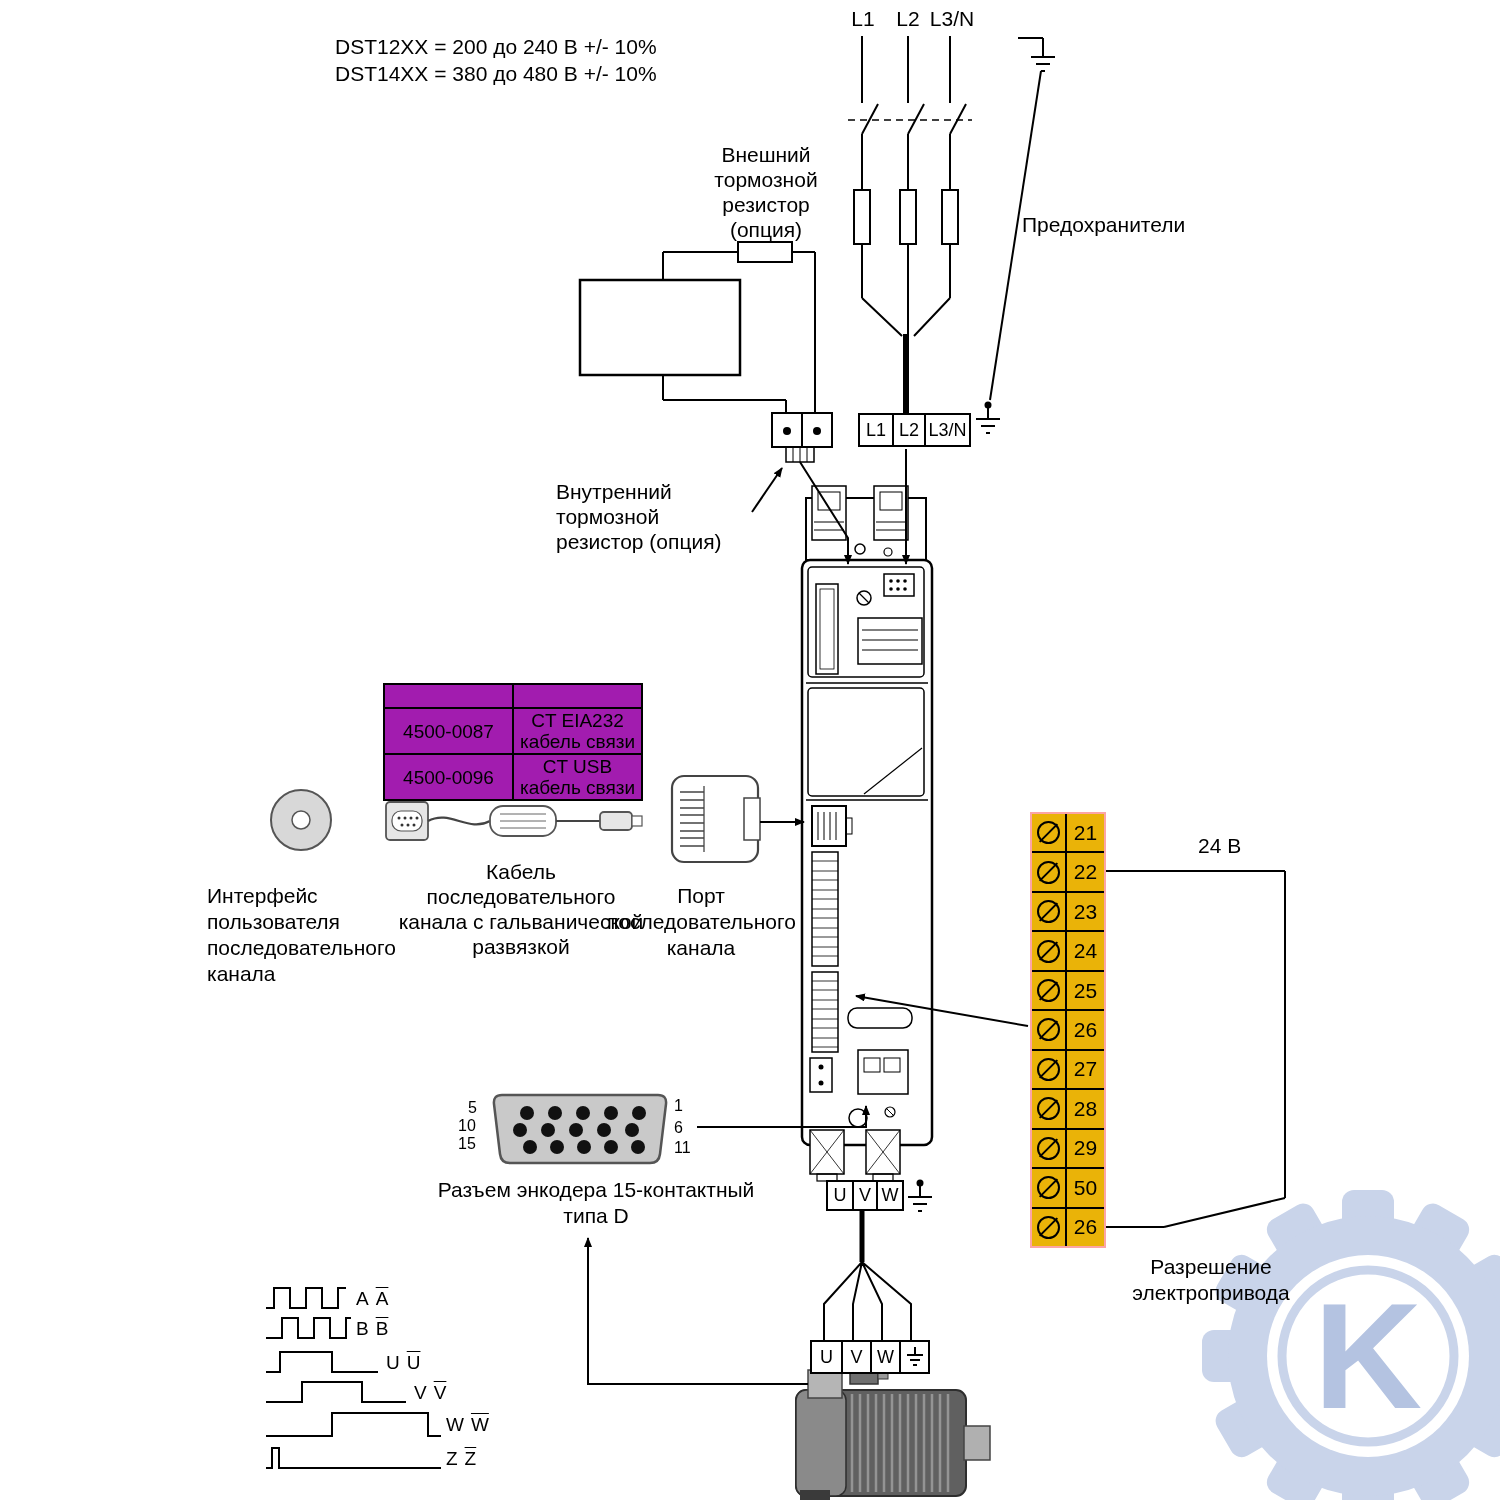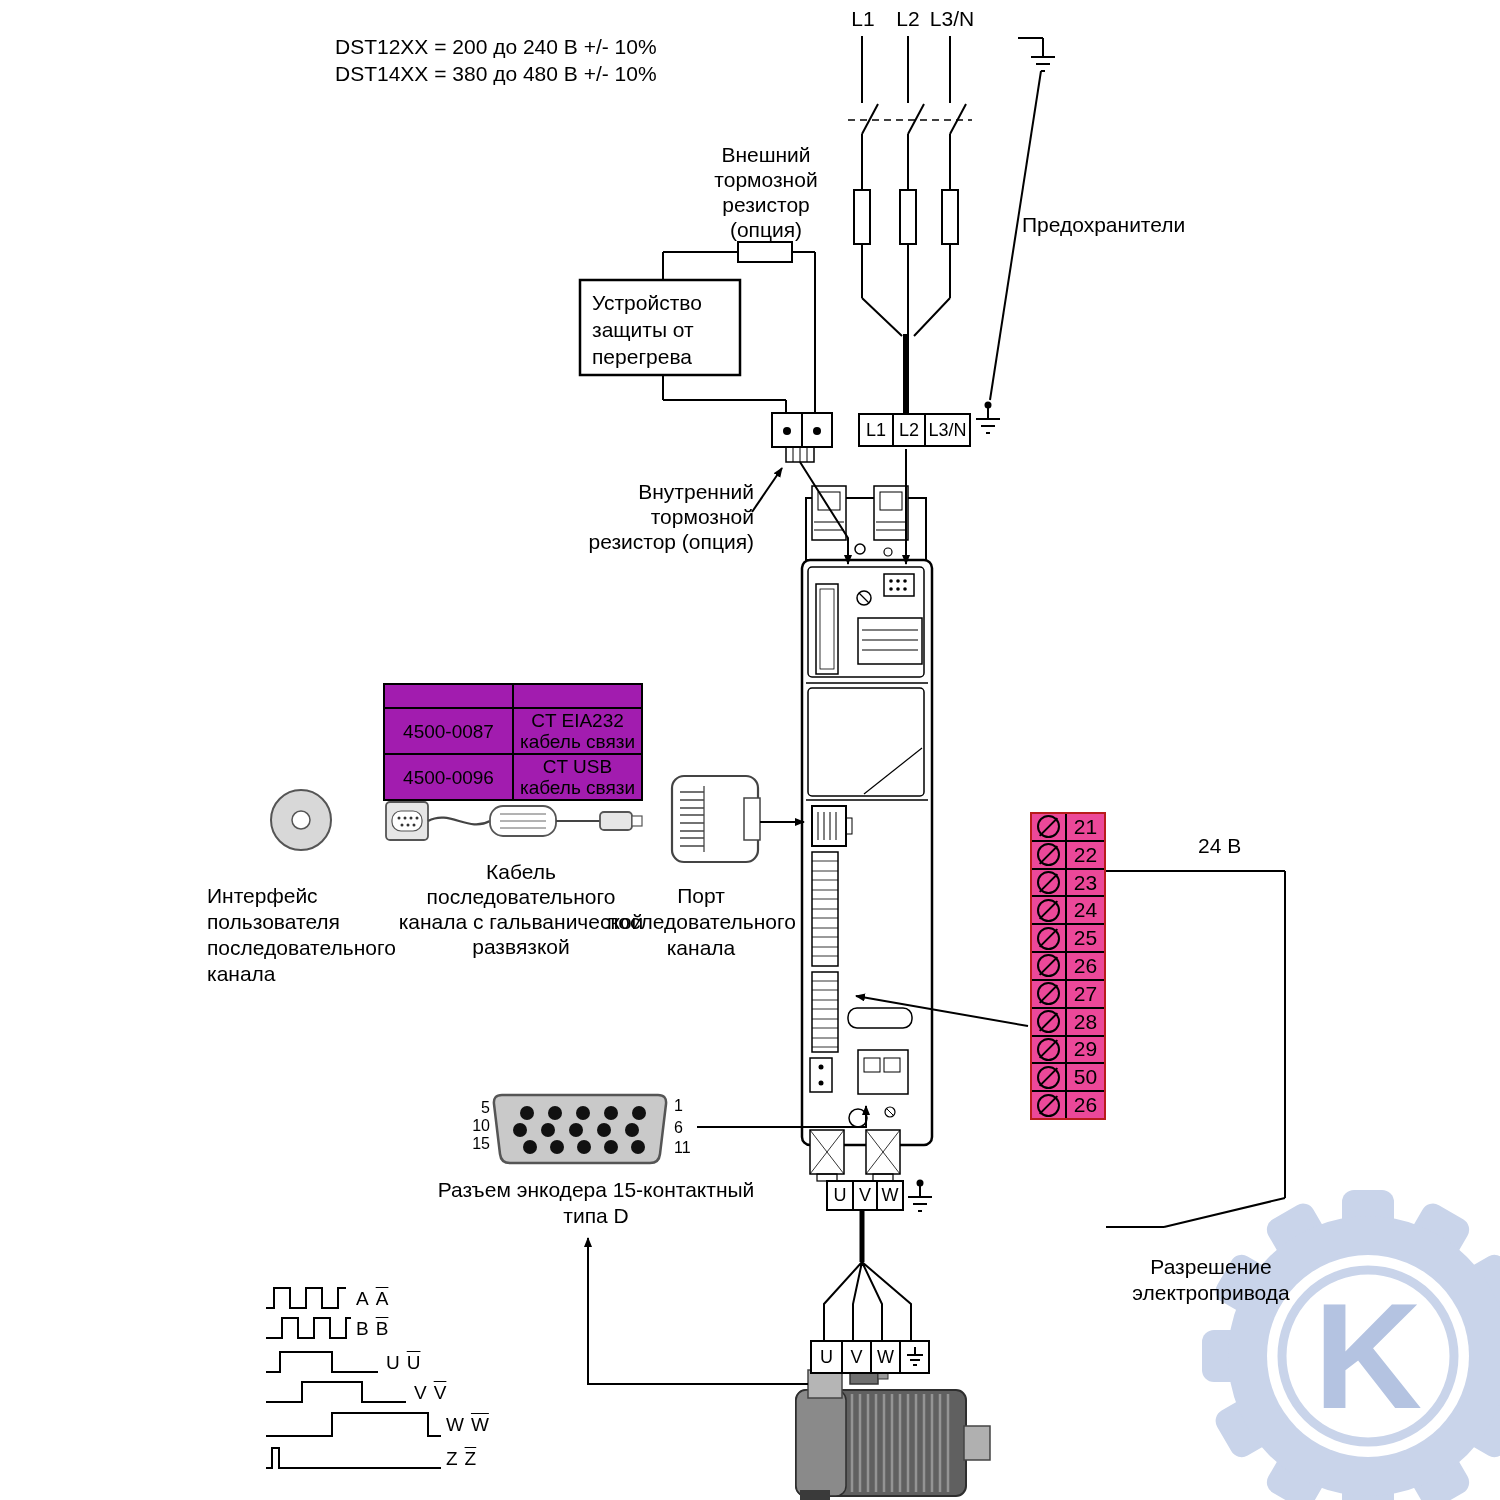--- a/index.html
+++ b/index.html
@@ -2,29 +2,29 @@
 <html><head>
 <meta charset="utf-8">
 <style>
   *{box-sizing:border-box}
   body{margin:0;background:#fff}
   .stage{position:relative;width:1500px;height:1500px;background:#fff;overflow:hidden;
          font-family:"Liberation Sans","DejaVu Sans",sans-serif;color:#000}
   .layer{position:absolute;left:0;top:0}
   .t{position:absolute;white-space:pre-line;font-size:21px;line-height:26px}
   .c{text-align:center}
-  .r{text-align:right}
+  .r{text-align:left}
   .wf{font-size:19px;white-space:nowrap;line-height:20px}
   .ov{text-decoration:overline;margin-left:7px}
   .pin{font-size:16px;line-height:16px}
   .cells{position:absolute;display:flex;background:#fff;border:2px solid #000}
   .cells .cell{display:flex;align-items:center;justify-content:center;border-left:2px solid #000;font-size:18px}
   .cells .cell:first-child{border-left:none}
-  .tstrip{position:absolute;left:1030px;top:812px;width:76px;height:308px;border:2px solid #b91c1c;
-          display:flex;flex-direction:column;background:#ec4899}
+  .tstrip{position:absolute;left:1030px;top:812px;width:76px;height:436px;border:2px solid #fca5a5;
+          display:flex;flex-direction:column;background:#eab308}
   .trow{flex:1;display:flex;border-top:2px solid #000}
   .trow:first-child{border-top:none}
   .screwcell{width:33px;display:flex;align-items:center;justify-content:center}
   .screw{width:23px;height:23px;border:2px solid #000;border-radius:50%;position:relative}
   .screw::after{content:"";position:absolute;left:-3px;top:8.5px;width:25px;height:2px;background:#000;transform:rotate(-45deg)}
   .tnum{flex:1;border-left:2px solid #000;display:flex;align-items:center;justify-content:center;font-size:21px}
   .ctable{position:absolute;border-collapse:collapse;background:#a21caf}
   .ctable td{border:2px solid #000;width:129px;text-align:center;font-size:19px;line-height:21px;
              padding:1px 2px;white-space:pre-line}
   .ctable tr.empty td{height:24px}
@@ -265,23 +265,20 @@
 <div class="t c" style="left:848px;top:6px;width:30px">L1</div>
 <div class="t c" style="left:892px;top:6px;width:32px">L2</div>
 <div class="t c" style="left:926px;top:6px;width:52px">L3/N</div>
 
 <div class="t" style="left:1022px;top:212px">Предохранители</div>
 
 <div class="t c" style="left:690px;top:142px;width:152px;line-height:25px">Внешний
 тормозной
 резистор
 (опция)</div>
-<div class="t" style="left:592px;top:289px;width:142px;line-height:27px">Устройство
-защиты от
-перегрева</div>
 <div class="t r" style="left:556px;top:479px;width:198px;line-height:25px">Внутренний
 тормозной
 резистор (опция)</div>
 
 <div class="cells" style="left:858px;top:413px;height:34px">
   <div class="cell" style="width:32px">L1</div>
   <div class="cell" style="width:32px">L2</div>
   <div class="cell" style="width:45px">L3/N</div>
 </div>
 

